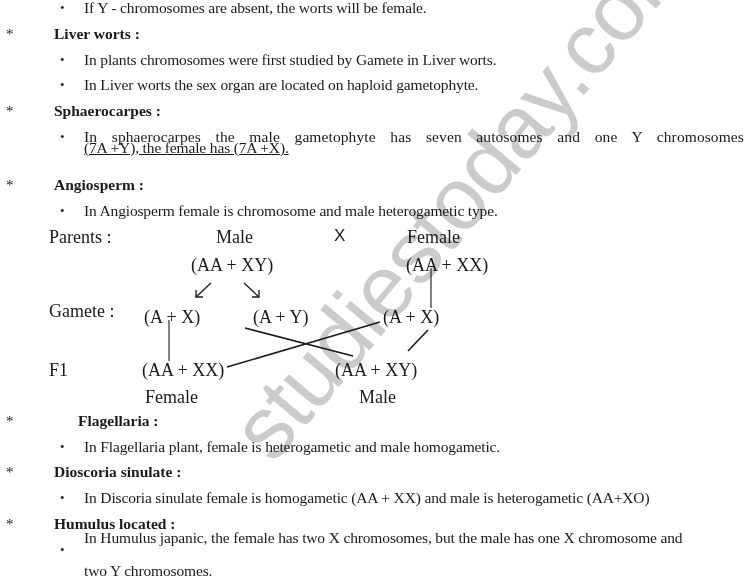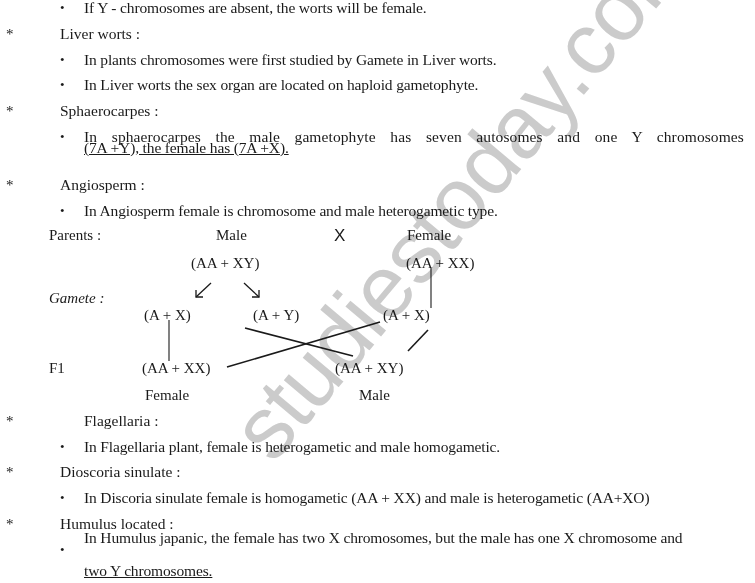--- a/index.html
+++ b/index.html
@@ -1,23 +1,23 @@
 <!DOCTYPE html>
 <html><head>
 <meta charset="utf-8">
 <style>
   html, body { margin:0; padding:0; background:#ffffff; }
   body { width:755px; height:583px; position:relative; overflow:hidden;
          font-family:"Liberation Serif", "DejaVu Serif", serif; color:#1a1a1a; }
   .star { position:absolute; left:6px; font-size:15px; }
-  .head { position:absolute; left:60px; font-weight:normal; font-size:15.5px; }
+  .head { position:absolute; left:54px; font-weight:bold; font-size:15.5px; }
   .bullet { position:absolute; left:60px; font-size:13px; }
   .btext { position:absolute; left:84px; font-size:15.5px; letter-spacing:-0.15px; }
   .justify { width:660px; text-align:justify; text-align-last:justify; letter-spacing:0.1px; }
-  .diag { position:absolute; font-size:15px; white-space:nowrap; }
+  .diag { position:absolute; font-size:18px; white-space:nowrap; }
   .xsym { font-family:"Liberation Sans", sans-serif; font-size:17px; }
   svg.lines { position:absolute; left:0; top:0; }
   .watermark { position:absolute; left:250px; top:395px; font-family:"Liberation Sans", sans-serif;
                font-size:88px; color:#c6c6c6; transform:rotate(-50deg); transform-origin:left center;
                white-space:nowrap; letter-spacing:-1px; opacity:0.9; }
   .front { position:relative; z-index:2; }
 </style>
 </head>
 <body>
 
@@ -48,21 +48,21 @@
 
   <div>
     <span class="diag" style="left:49px; top:227px;">Parents :</span>
     <span class="diag" style="left:216px; top:227px;">Male</span>
     <span class="diag xsym" style="left:334px; top:226px;">X</span>
     <span class="diag" style="left:407px; top:227px;">Female</span>
 
     <span class="diag" style="left:191px; top:255px;">(AA + XY)</span>
     <span class="diag" style="left:406px; top:255px;">(AA + XX)</span>
 
-    <span class="diag" style="left:49px; top:290px;font-style:italic;">Gamete :</span>
+    <span class="diag" style="left:49px; top:301px;">Gamete :</span>
     <span class="diag" style="left:144px; top:307px;">(A + X)</span>
     <span class="diag" style="left:221px; top:307px;margin-left:32px;">(A + Y)</span>
     <span class="diag" style="left:383px; top:307px;">(A + X)</span>
 
     <span class="diag" style="left:49px; top:360px;">F1</span>
     <span class="diag" style="left:142px; top:360px;">(AA + XX)</span>
     <span class="diag" style="left:335px; top:360px;">(AA + XY)</span>
 
     <span class="diag" style="left:145px; top:387px;">Female</span>
     <span class="diag" style="left:359px; top:387px;">Male</span>
@@ -97,15 +97,15 @@
 
   <span class="star" style="top:464px;">*</span>
   <span class="head" style="top:463px;">Dioscoria sinulate :</span>
   <span class="bullet" style="top:490px;">•</span>
   <span class="btext" style="top:489px;">In Discoria sinulate female is homogametic (AA + XX) and male is heterogametic (AA+XO)</span>
 
   <span class="star" style="top:516px;">*</span>
   <span class="head" style="top:515px;">Humulus located :</span>
   <span class="bullet" style="top:542px;">•</span>
   <span class="btext" style="top:529px;">In Humulus japanic, the female has two X chromosomes, but the male has one X chromosome and</span>
-  <span class="btext" style="top:562px;text-decoration:underline;">two Y chromosomes.</span>
+  <span class="btext" style="top:562px;">two Y chromosomes.</span>
 
 </div>
 
 </body></html>

